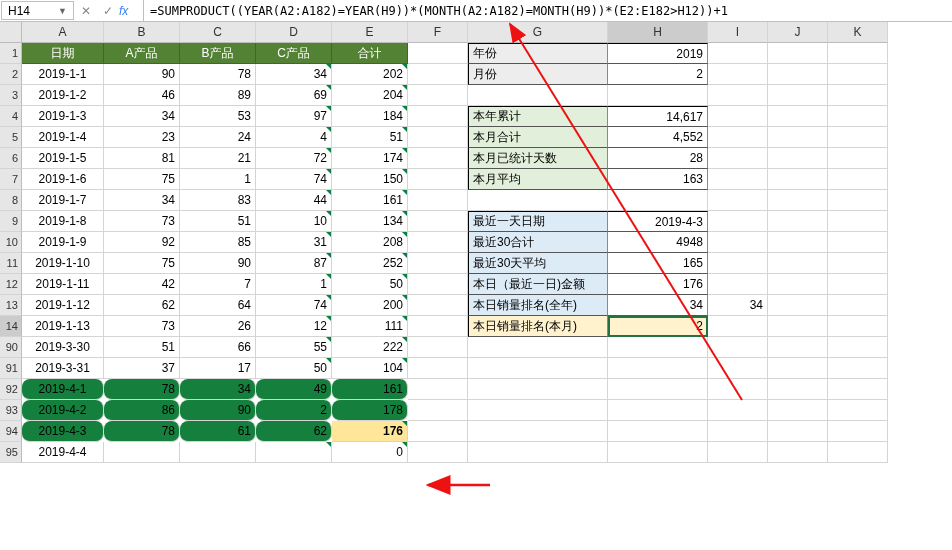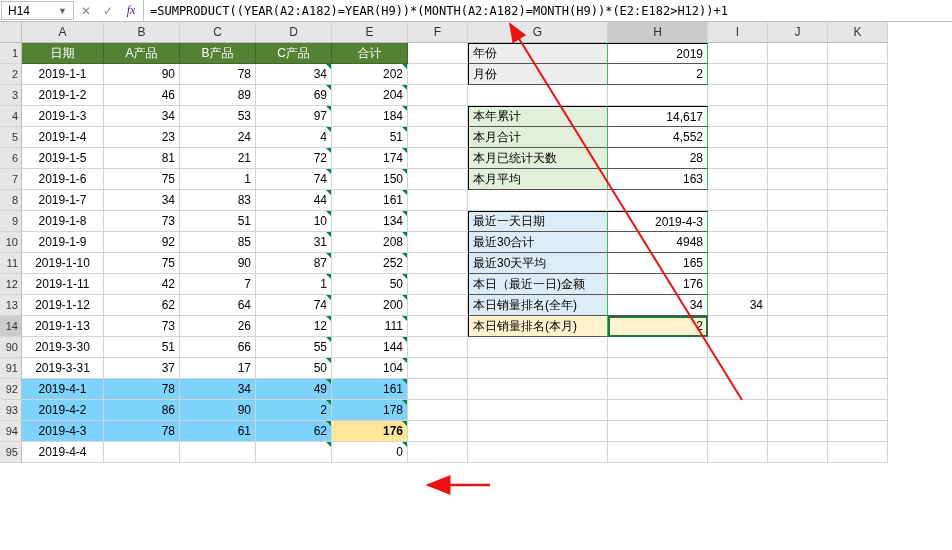--- a/index.html
+++ b/index.html
@@ -28,24 +28,23 @@
     margin: 1px;
   }
   .name-box .dd { margin-left: auto; color: #666; font-size: 9px; }
   .fx-btn-group {
     display: flex;
     align-items: center;
     border-right: 1px solid #c0c0c0;
   }
   .fx-btn {
     width: 24px;
-    text-align: center;
-    color: #4c1d95;
+    color: #3b82f6;
     font-style: italic;
-    font-family: Liberation Serif, serif;
+    font-family: Liberation Sans, sans-serif;
     padding: 2px 0;
   }
   .fx-x, .fx-check { width: 22px; text-align: center; color: #888; }
   .formula-input {
     flex: 1;
     padding: 6px 6px;
     display: flex;
     align-items: center;
     font-family: Consolas, monospace;
     font-size: 12px;
@@ -82,21 +81,21 @@
   .cell.left { justify-content: flex-start; }
   .cell.center { justify-content: center; }
   .hdr-green {
     background: #548235;
     color: #fff;
     font-weight: normal;
     justify-content: center;
     border-right: 1px solid #416626;
     border-bottom: 1px solid #416626;
   }
-  .blue-row { background: #7dd3fc; }
+  .blue-row { background: #15803d; border-radius: 8px; }
   .yellow-cell { background: #ffe699; font-weight: bold; }
   .yellow-light { background: #fff2cc; }
   .thick-bl { border-left: 1.5px solid #000; }
   .thick-br { border-right: 1.5px solid #000; }
   .thick-bt { border-top: 1.5px solid #000; }
   .thick-bb { border-bottom: 1.5px solid #000; }
   .tb { border-right: 1px solid #22c55e; border-bottom: 1px solid #555; }
   .green-bg { background: #e2efda; }
   .blue-bg { background: #ddebf7; }
   .gray-bg { background: #ededed; }
@@ -315,21 +314,21 @@
     <div class="cell left tb thick-bl thick-bb yellow-light">本日销量排名(本月)</div>
     <div class="cell tb thick-br thick-bb yellow-light selected-cell">2</div>
     <div class="cell"></div>
     <div class="cell"></div>
     <div class="cell"></div>
     <div class="row-head">90</div>
     <div class="cell center">2019-3-30</div>
     <div class="cell">51</div>
     <div class="cell">66</div>
     <div class="cell tri">55</div>
-    <div class="cell tri">144</div>
+    <div class="cell tri">222</div>
     <div class="cell"></div>
     <div class="cell"></div>
     <div class="cell"></div>
     <div class="cell"></div>
     <div class="cell"></div>
     <div class="cell"></div>
     <div class="row-head">91</div>
     <div class="cell center">2019-3-31</div>
     <div class="cell">37</div>
     <div class="cell">17</div>

